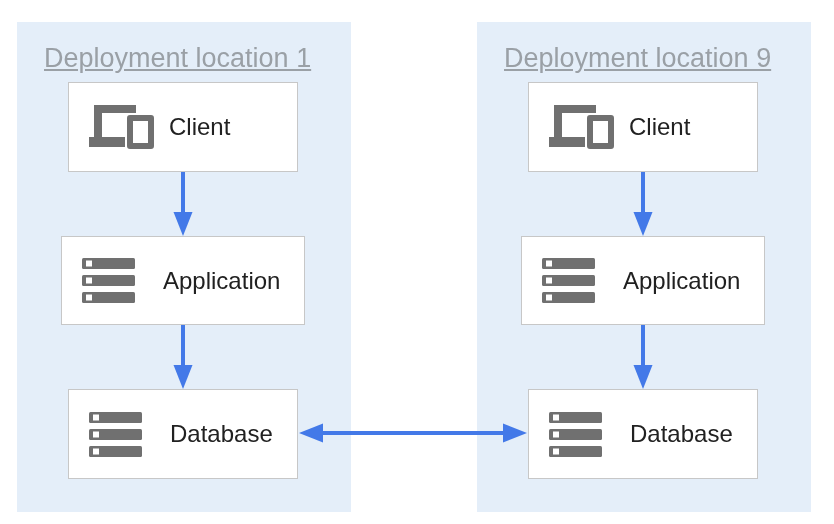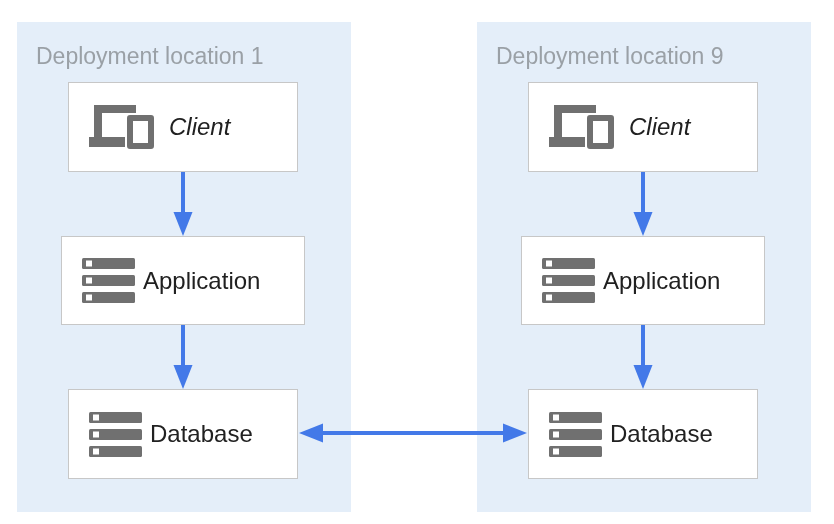--- a/index.html
+++ b/index.html
@@ -5,35 +5,36 @@
   html,body { margin:0; padding:0; background:#ffffff; }
   .stage {
     position:relative; width:834px; height:524px; background:#ffffff;
     font-family:"Liberation Sans", sans-serif; overflow:hidden;
   }
   .panel {
     position:absolute; top:22px; width:334px; height:490px;
     background:var(--panel-bg,#E4EEF9);
   }
   .panel-label {
-    position:absolute; left:19px; top:21px;
-    font-size:23px; color:var(--location-label,#9AA0A6);
+    position:absolute; left:27px; top:21px;
+    font-size:27px; color:var(--location-label,#9AA0A6);
     white-space:nowrap;
+    text-decoration:underline;
   }
   .node {
     position:absolute; display:flex; align-items:center;
     background:var(--node-bg,#ffffff);
     border:1px solid var(--node-border,#C7C7C7);
     box-sizing:border-box; padding-left:20px;
   }
   .node .icon { display:flex; align-items:center; color:var(--icon,#707070); }
   .node .icon svg { display:block; }
   .node-label { color:var(--node-text,#212121); font-size:24px; white-space:nowrap; }
-  .node.devices-node .node-label { margin-left:15px;font-style:italic; }
-  .node.server-node  .node-label { margin-left:8px; }
+  .node.devices-node .node-label { margin-left:15px; }
+  .node.server-node  .node-label { margin-left:28px; }
   .arrow { position:absolute; color:var(--arrow,#4379E8); }
   .arrow svg { display:block; }
 </style>
 </head>
 <body>
 
 <div class="stage">
 
   <section class="panel" style="left:17px">
     <div class="panel-label">Deployment location 1</div>

